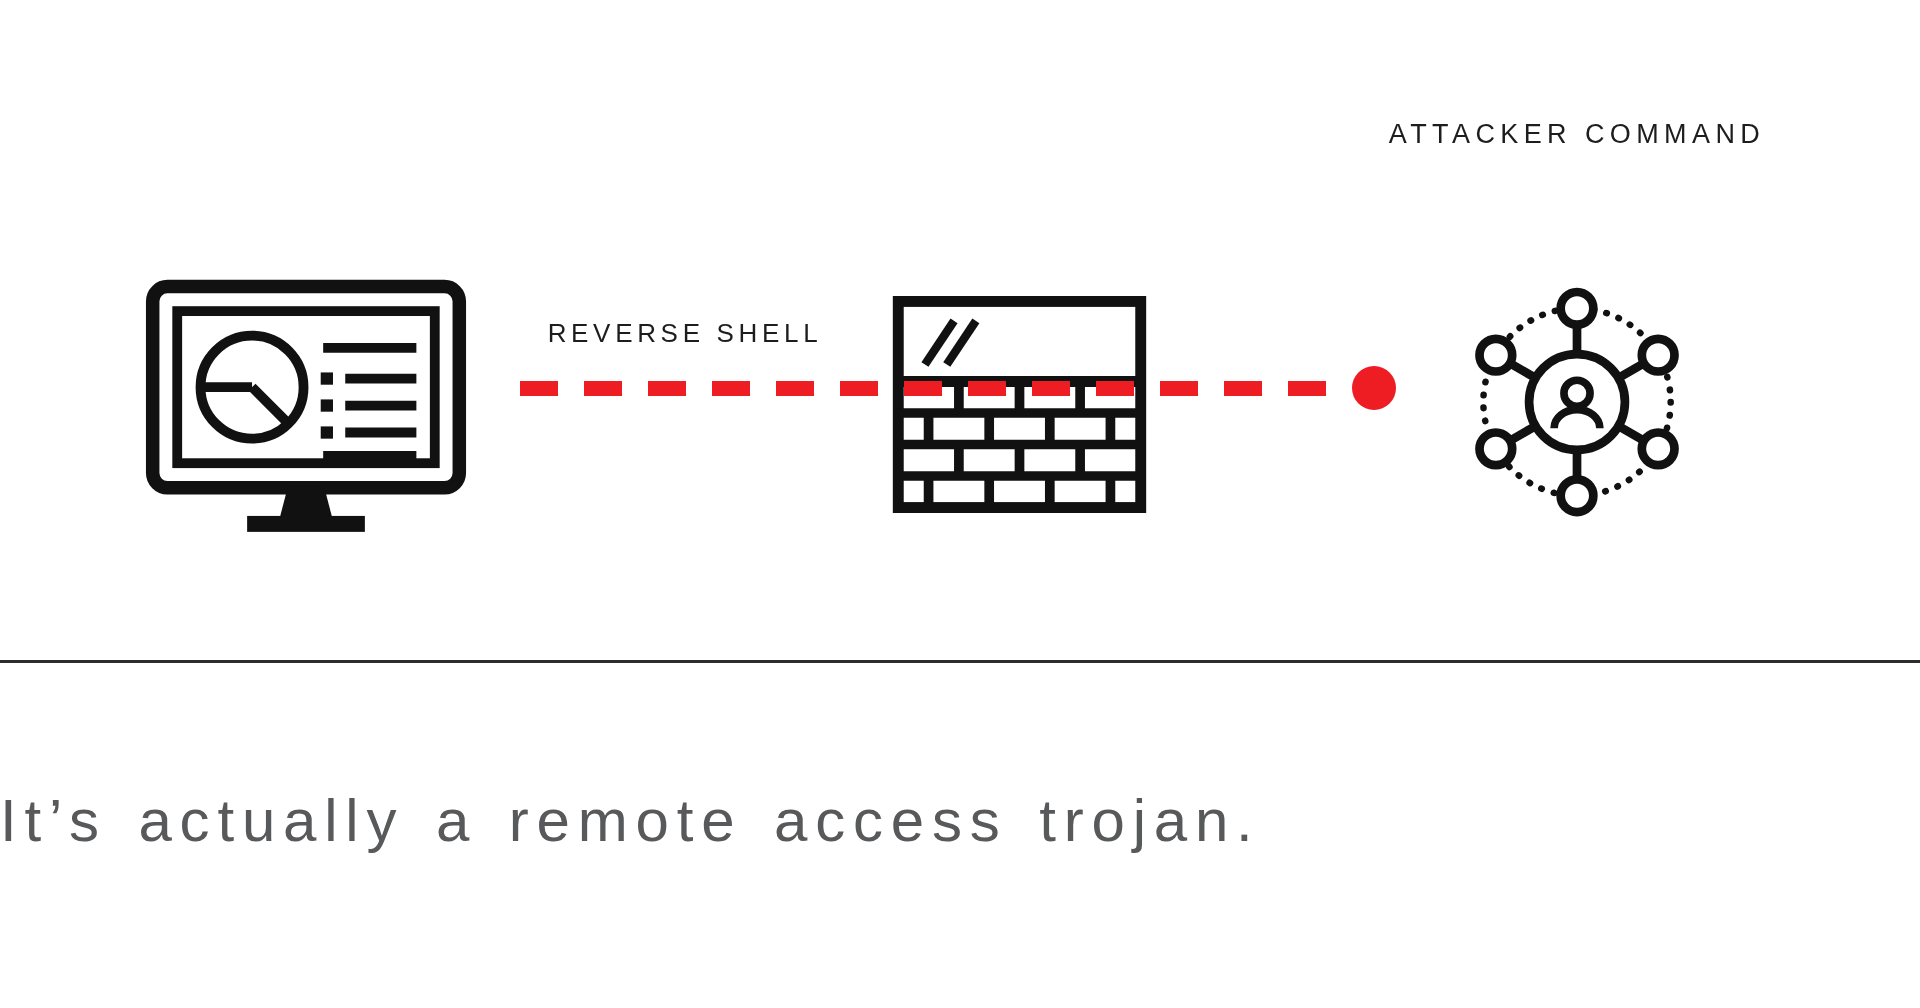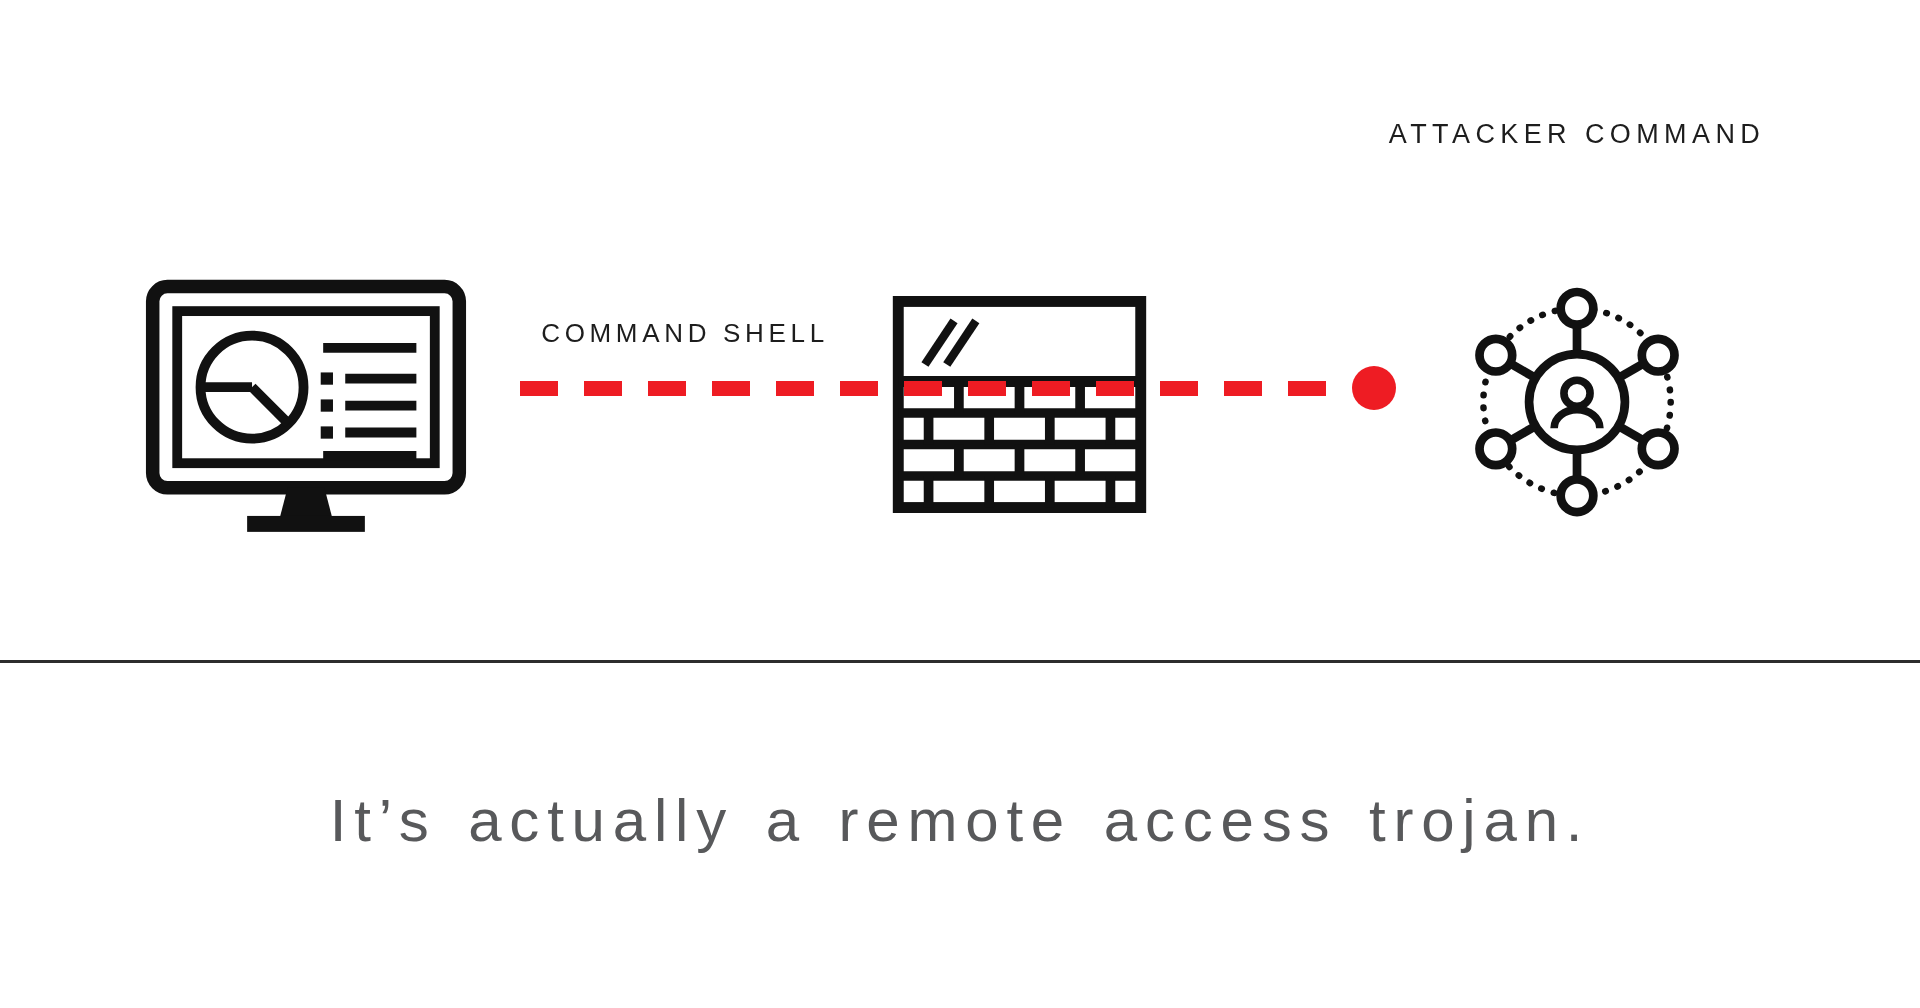--- a/index.html
+++ b/index.html
@@ -46,34 +46,34 @@
     border-radius:50%;background:var(--accent-red);
   }
 
   .divider{
     position:absolute;left:0;top:660px;width:1920px;height:3px;
     background:var(--divider-dark);
   }
 
   .caption{
     position:absolute;left:0;top:786px;width:1920px;
-    text-align:center;color:var(--caption-gray);
+    color:var(--caption-gray);
     font-size:60px;font-weight:400;letter-spacing:0.13em;word-spacing:0.12em;
   }
 </style>
 </head>
 <body>
 
 <div class="canvas">
 
   <div class="attacker-label">
     <div>ATTACKER COMMAND</div>
   </div>
 
-  <div class="reverse-shell-label">COMMAND SHELL</div>
+  <div class="reverse-shell-label">REVERSE SHELL</div>
 
   <svg class="icon monitor-icon" viewBox="0 0 264 212" xmlns="http://www.w3.org/2000/svg">
     <rect class="stroke" x="7" y="7" width="250" height="164" rx="12" stroke-width="11"></rect>
     <rect class="stroke" x="27" y="27" width="210" height="124" stroke-width="8"></rect>
     <g>
       <circle class="stroke" cx="88" cy="89" r="42" stroke-width="8"></circle>
       <line class="stroke" x1="46" y1="89" x2="88" y2="89" stroke-width="8"></line>
       <line class="stroke" x1="88" y1="89" x2="118" y2="119" stroke-width="8"></line>
     </g>
     <g>

